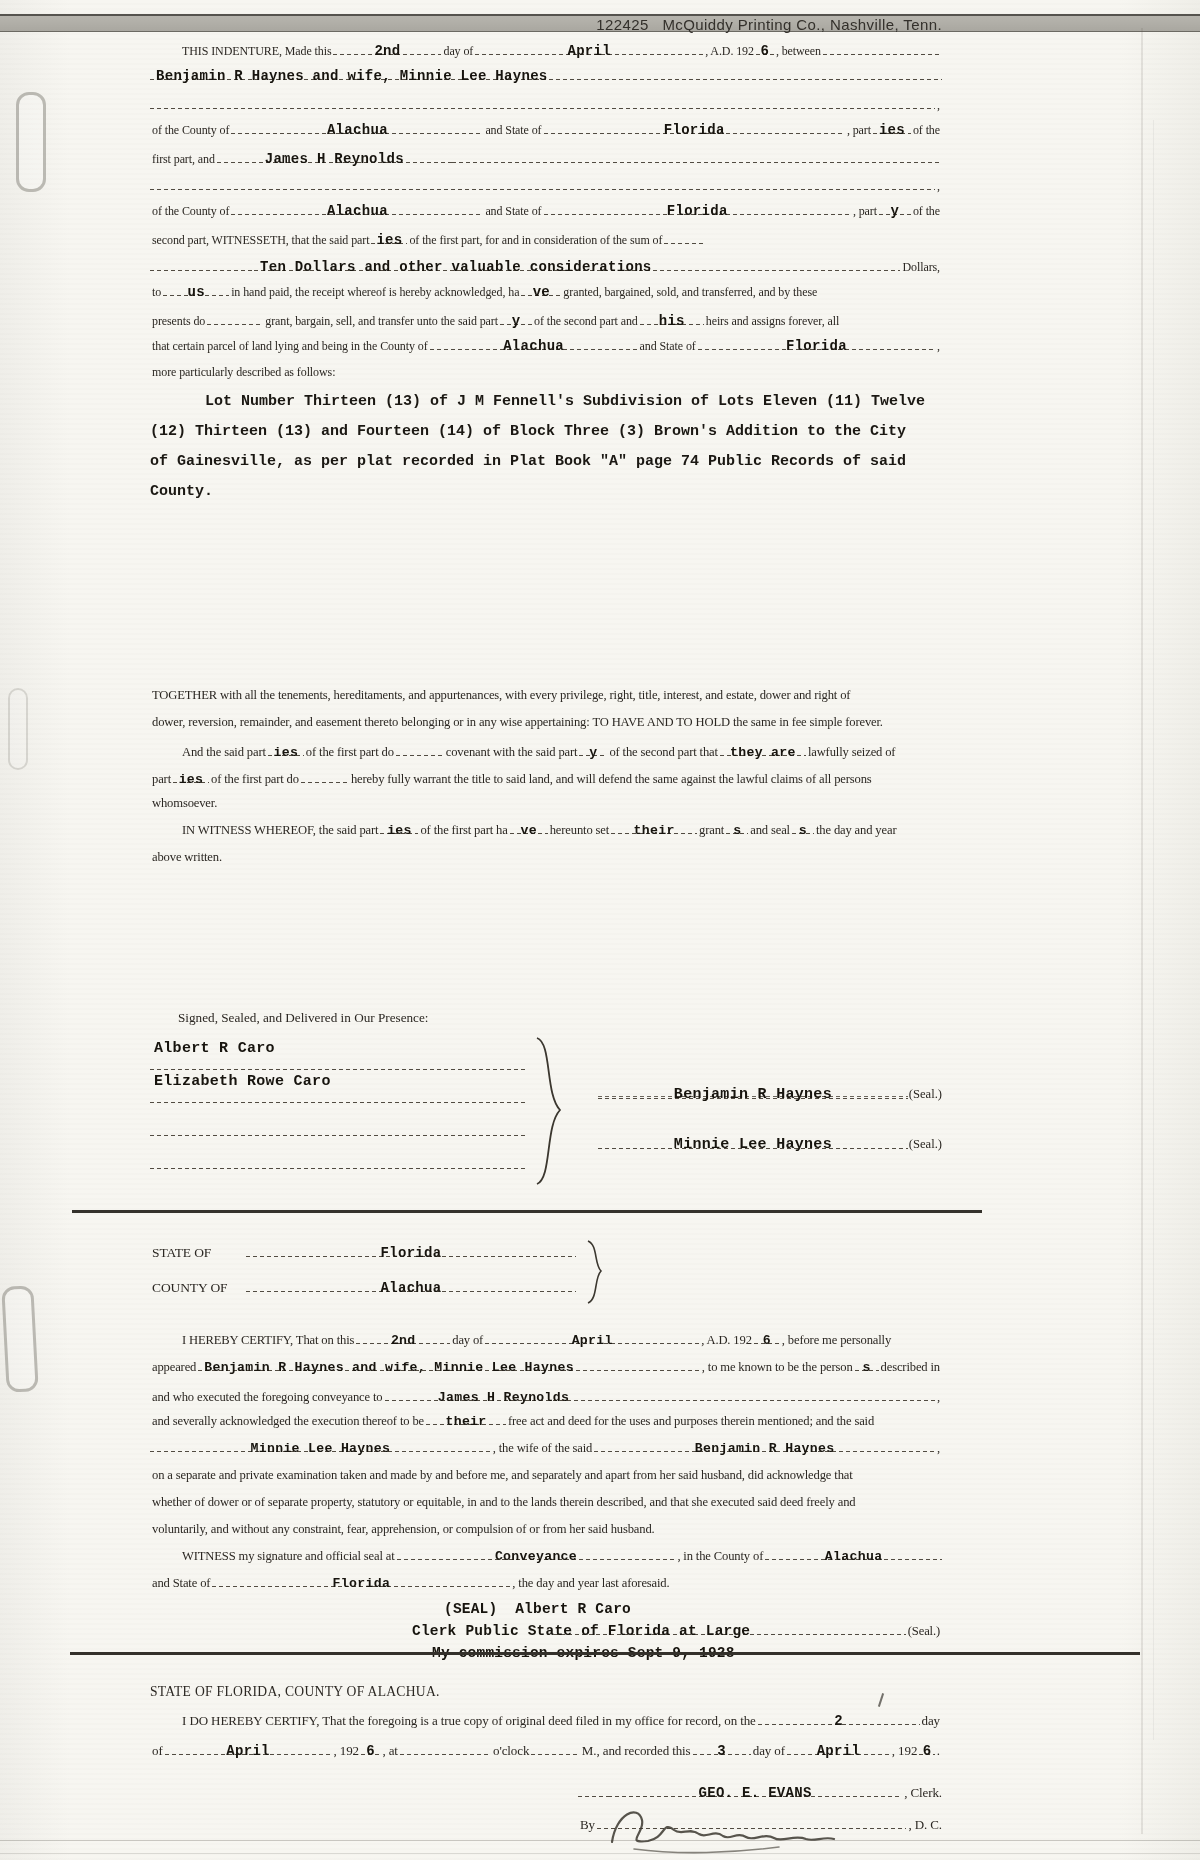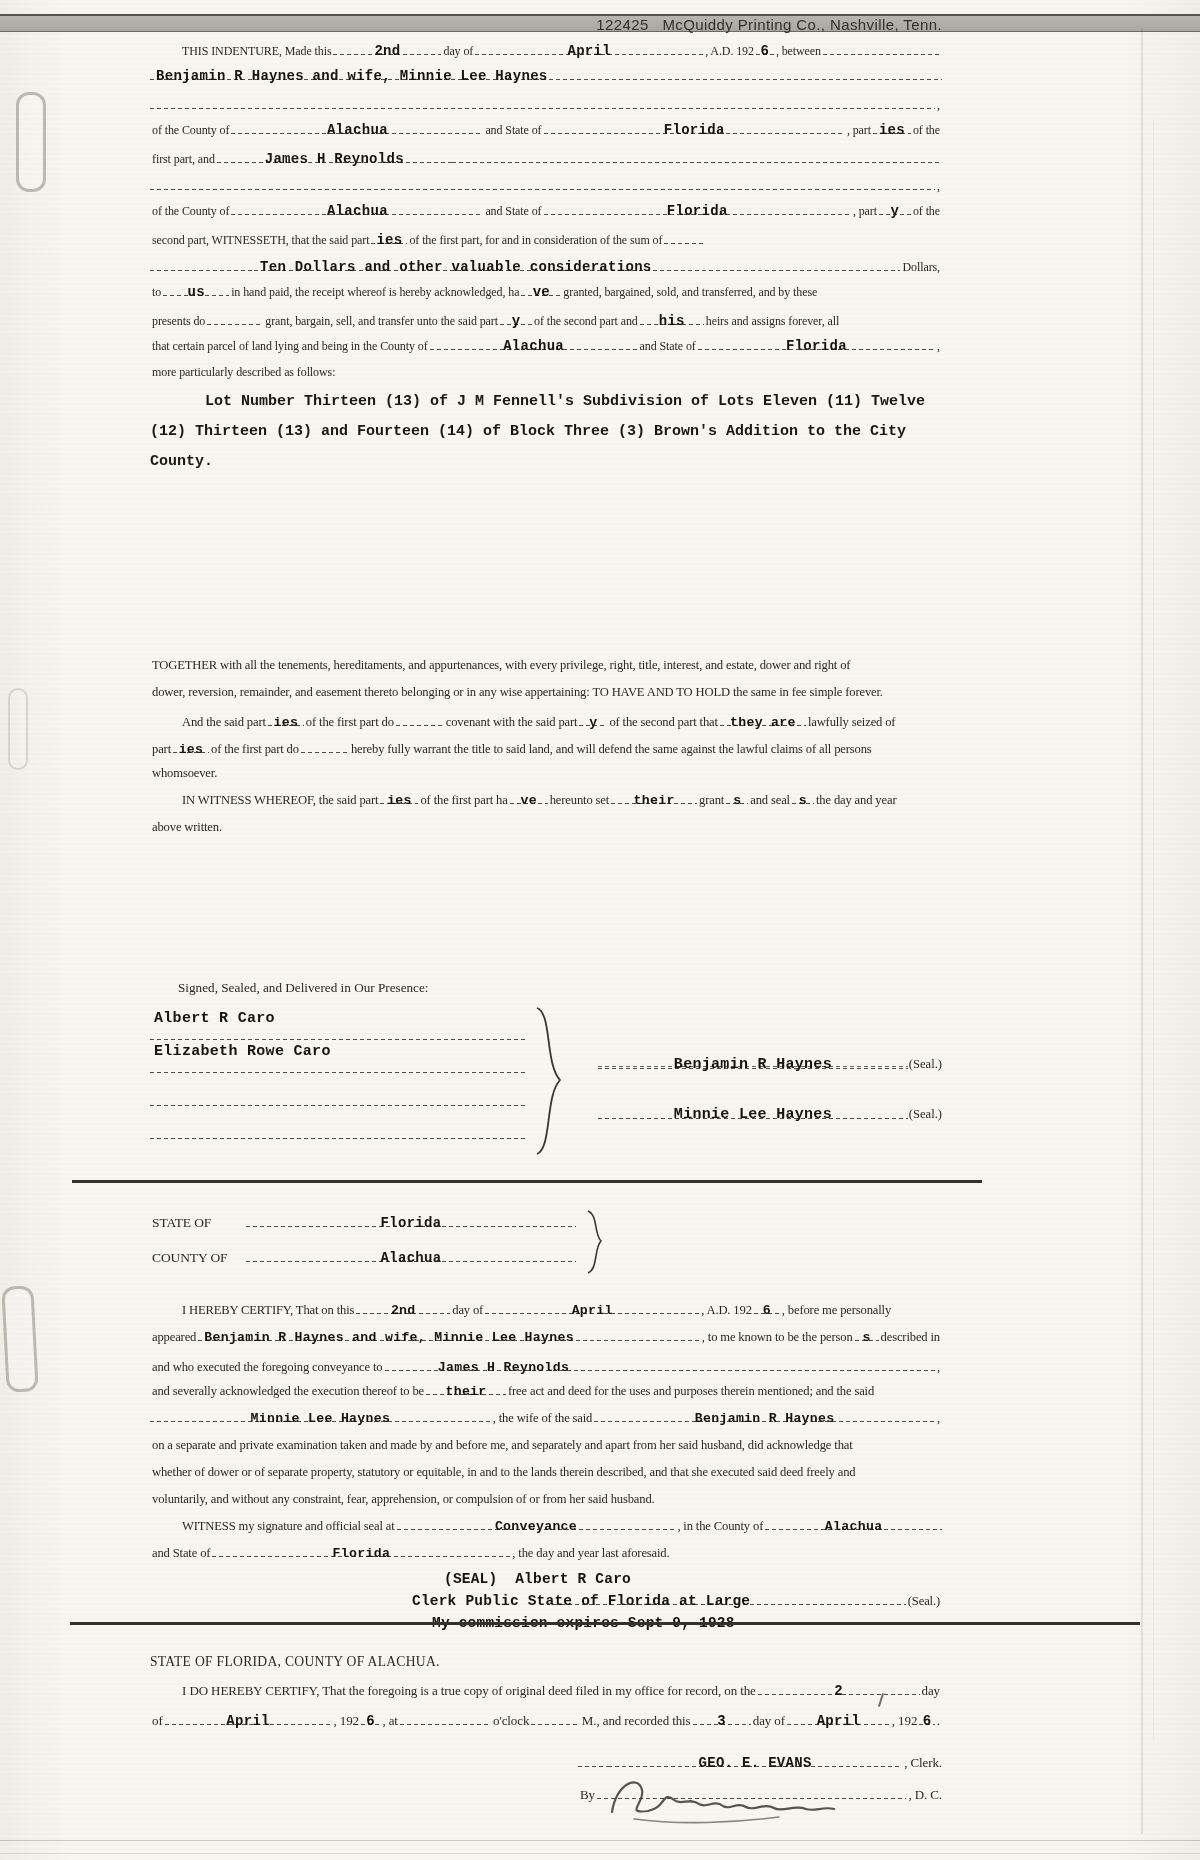--- a/index.html
+++ b/index.html
@@ -193,20 +193,21 @@
           <span class="pt">,</span>
         </div>
         <div class="fline">
           <span class="pt">more particularly described as follows:</span>
         </div>
       </div>
 
     <div class="desc">
       <div class="desc-line">Lot Number Thirteen (13) of J M Fennell's Subdivision of Lots Eleven (11) Twelve</div>
       <div class="desc-line">(12) Thirteen (13) and Fourteen (14) of Block Three (3) Brown's Addition to the City</div>
+      <div class="desc-line">of Gainesville, as per plat recorded in Plat Book "A" page 74 Public Records of said</div>
       <div class="desc-line">County.</div>
     </div>
 
     <div class="big-spacer"></div>
 
     <div class="sec-dense hab">
         <div class="fline">
           <span class="pt">TOGETHER with all the tenements, hereditaments, and appurtenances, with every privilege, right, title, interest, and estate, dower and right of</span>
         </div>
         <div class="fline">

